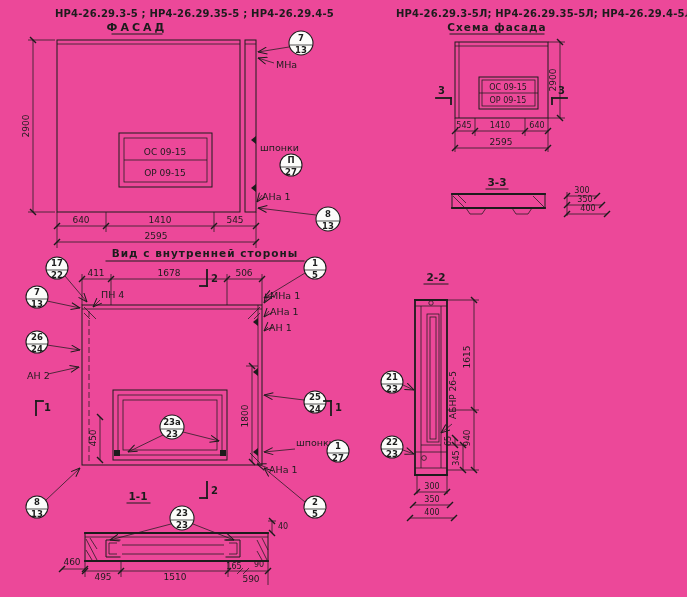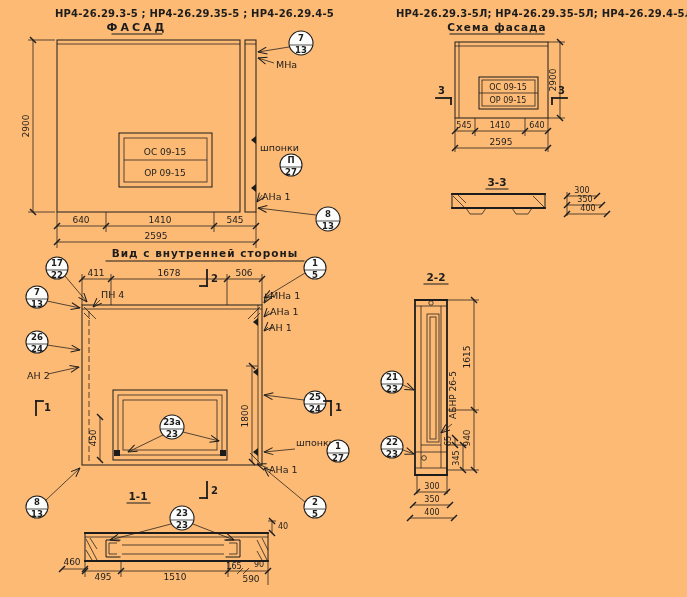--- a/index.html
+++ b/index.html
@@ -1,16 +1,16 @@
 <!DOCTYPE html>
 <html><head>
 <meta charset="utf-8">
 <style>
   html,body{margin:0;padding:0;background:#e9e9e7;}
-  .sheet{width:687px;height:597px;background:#fdba74;position:relative;overflow:hidden;
+  .sheet{width:687px;height:597px;background:#ec4899;position:relative;overflow:hidden;
          font-family:"DejaVu Sans",sans-serif;}
   svg{display:block}
   text{fill:#1c1c1c;font-family:"DejaVu Sans",sans-serif;}
   .ln{stroke:#1c1c1c;stroke-width:1;fill:none;stroke-linecap:square}
   .ln2{stroke:#1c1c1c;stroke-width:1.8;fill:none;stroke-linecap:square}
   .thin{stroke:#1c1c1c;stroke-width:.75;fill:none}
   .dash{stroke-dasharray:6 3}
   .tri{fill:#1c1c1c;stroke:none}
   .co{fill:#fcfcfa;stroke:#1c1c1c;stroke-width:1.1}
   .t-hdr{font-size:10px;font-weight:bold;letter-spacing:.2px}

